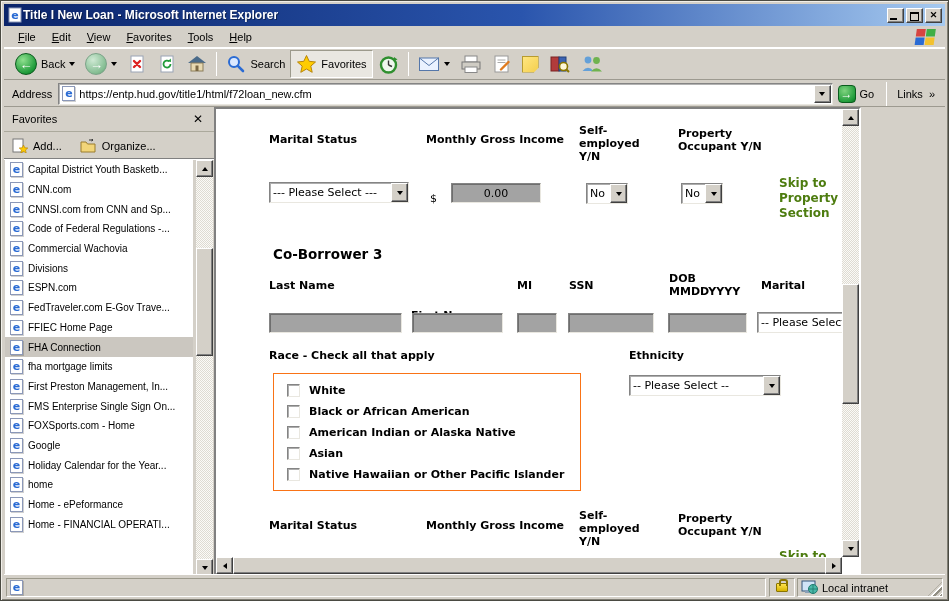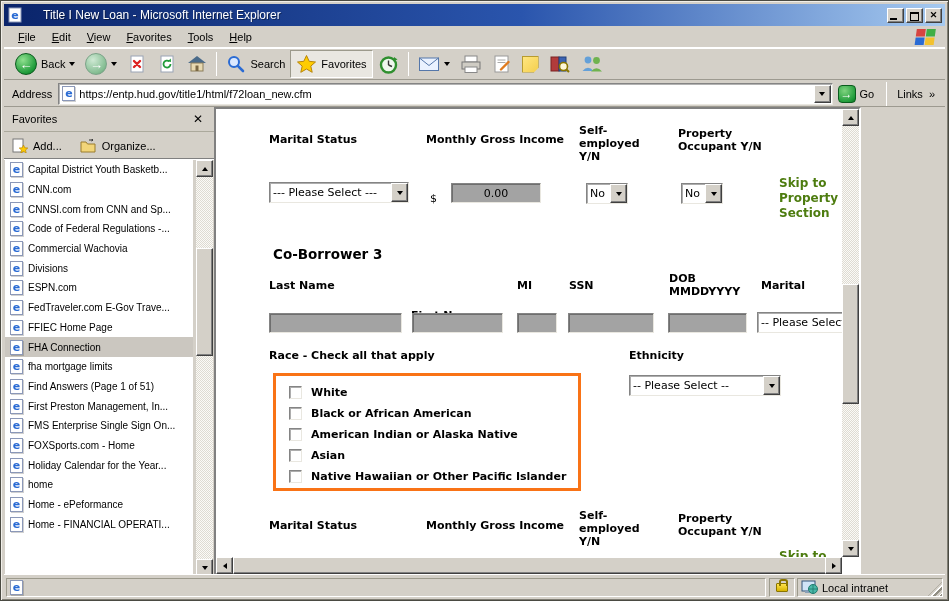--- a/index.html
+++ b/index.html
@@ -6,21 +6,21 @@
   html,body { width:949px; height:601px; background:#3a6ea5; font-family:"Liberation Sans",sans-serif; }
   .abs { position:absolute; }
 
   .window { position:relative; width:949px; height:601px; background:#d4d0c8;
             border:1px solid #4a4a42; box-shadow: inset 1px 1px 0 #f1efe9, inset -1px -1px 0 #807e74; }
 
   
   .titlebar { position:absolute; left:3px; top:3px; right:3px; height:22px;
               background:linear-gradient(90deg,#0a246a 0%,#2a55ad 55%,#a6caf0 100%);
               display:flex; align-items:center; padding:0 3px; }
-  .titlebar .ttl { color:#fff; font-weight:normal; font-size:12px; margin-left:20px; flex:1;
+  .titlebar .ttl { color:#fff; font-weight:bold; font-size:12px; margin-left:0; flex:1;
                    white-space:nowrap; overflow:hidden; text-shadow:1px 1px 0 rgba(0,0,0,.4); }
   .wbtns { display:flex; gap:2px; }
   .wbtn { width:17px; height:15px; background:#d4d0c8; border:1px solid; border-color:#fff #404040 #404040 #fff;
           box-shadow:inset -1px -1px 0 #808080; display:flex; align-items:flex-end; justify-content:center;
           font-size:9px; font-weight:bold; color:#000; cursor:default; }
   .wbtn .mingl { width:7px; height:2px; background:#000; margin:0 0 2px -4px; }
   .wbtn .maxgl { width:9px; height:9px; border:1px solid #000; border-top:2px solid #000; margin-bottom:1px; }
   .wbtn.close { align-items:center; }
 
   
@@ -99,21 +99,21 @@
   .txt { position:absolute; background:#a3a3a3; border:1px solid; border-color:#848484 #e9e7e0 #e9e7e0 #848484;
          box-shadow:inset 1px 1px 0 rgba(0,0,0,.32); font:11px "DejaVu Sans",sans-serif; padding:0 3px; }
   input.txt { outline:none; }
   .sel { position:absolute; background:#fff; border:1px solid; border-color:#848484 #e9e7e0 #e9e7e0 #848484;
          box-shadow:inset 1px 1px 0 rgba(0,0,0,.32); display:flex; align-items:stretch;justify-content:space-between; }
   .sel .seltxt { flex:1; font:11px "DejaVu Sans",sans-serif; padding:3px 2px 0 3px; white-space:nowrap; overflow:hidden; }
   .sel .selbtn { width:17px; background:#d4d0c8; border:1px solid; border-color:#fff #404040 #404040 #fff;
                  box-shadow:inset -1px -1px 0 #808080; display:flex; align-items:center; justify-content:center; }
   .redlink { position:absolute; font:bold 12px "DejaVu Sans",sans-serif; color:#4d7c0f; 
              line-height:15px; cursor:pointer; }
-  .racebox { position:absolute; border:3px solid #f97316; background:#fff; }
+  .racebox { position:absolute; border:1px solid #f97316; background:#fff; }
   .race-row { position:absolute; left:13px; display:flex; align-items:center; gap:9px; }
   .chk { width:13px; height:13px; background:#fff; border:1px solid; border-color:#848484 #e9e7e0 #e9e7e0 #848484;
          box-shadow:inset 1px 1px 0 rgba(0,0,0,.32); flex:none; }
   .race-lbl { font:bold 11px "DejaVu Sans",sans-serif; }
   .cur { position:absolute; font:11px "DejaVu Sans",sans-serif; }
 
   .vscroll { position:absolute; right:0; top:0; width:17px; bottom:17px; }
   .hscroll { position:absolute; left:0; right:17px; bottom:0; height:17px; }
 
   
@@ -344,33 +344,33 @@
       <div class="fav-item selected">
           <span class="eicon"></span>
           <span>FHA Connection</span>
         </div>
       <div class="fav-item">
           <span class="eicon"></span>
           <span>fha mortgage limits</span>
         </div>
       <div class="fav-item">
           <span class="eicon"></span>
-          <span>Find Answers (Page 1 of 51)</span>
-        </div>
-      <div class="fav-item">
-          <span class="eicon"></span>
           <span>First Preston Management, In...</span>
         </div>
       <div class="fav-item">
           <span class="eicon"></span>
           <span>FMS Enterprise Single Sign On...</span>
         </div>
       <div class="fav-item">
           <span class="eicon"></span>
           <span>FOXSports.com - Home</span>
+        </div>
+      <div class="fav-item">
+          <span class="eicon"></span>
+          <span>Google</span>
         </div>
       <div class="fav-item">
           <span class="eicon"></span>
           <span>Holiday Calendar for the Year...</span>
         </div>
       <div class="fav-item">
           <span class="eicon"></span>
           <span>home</span>
         </div>
       <div class="fav-item">

